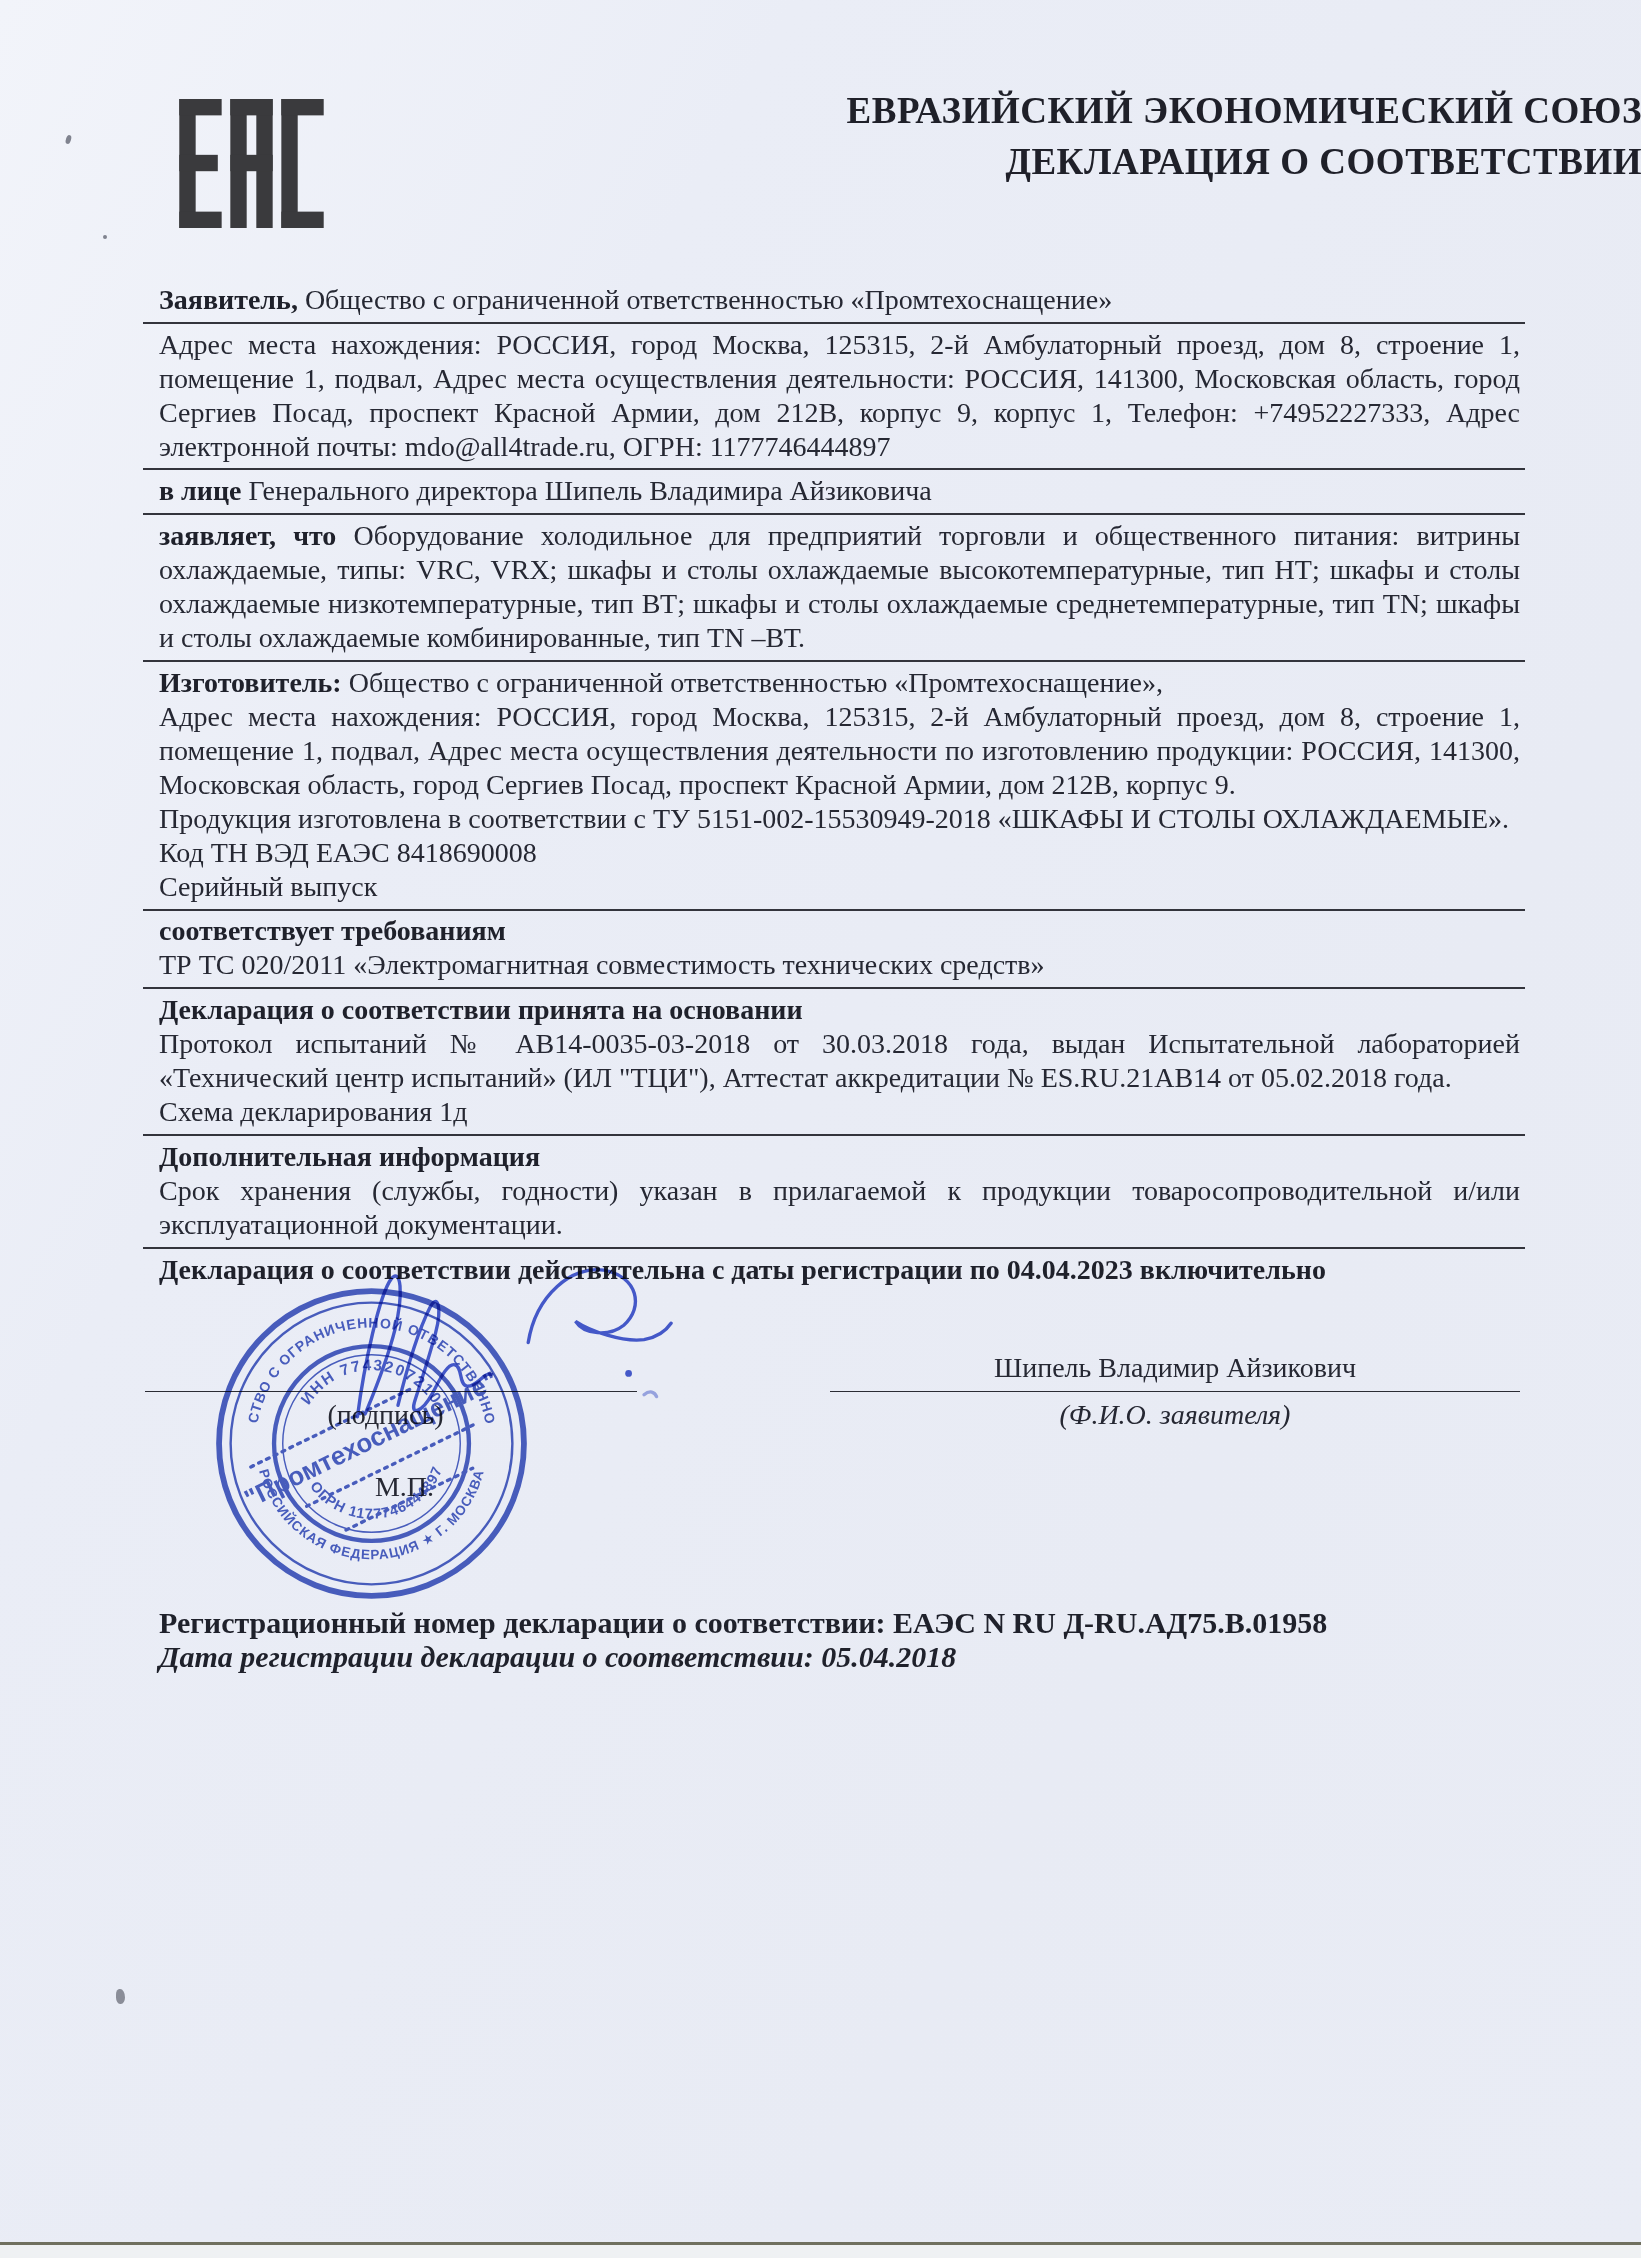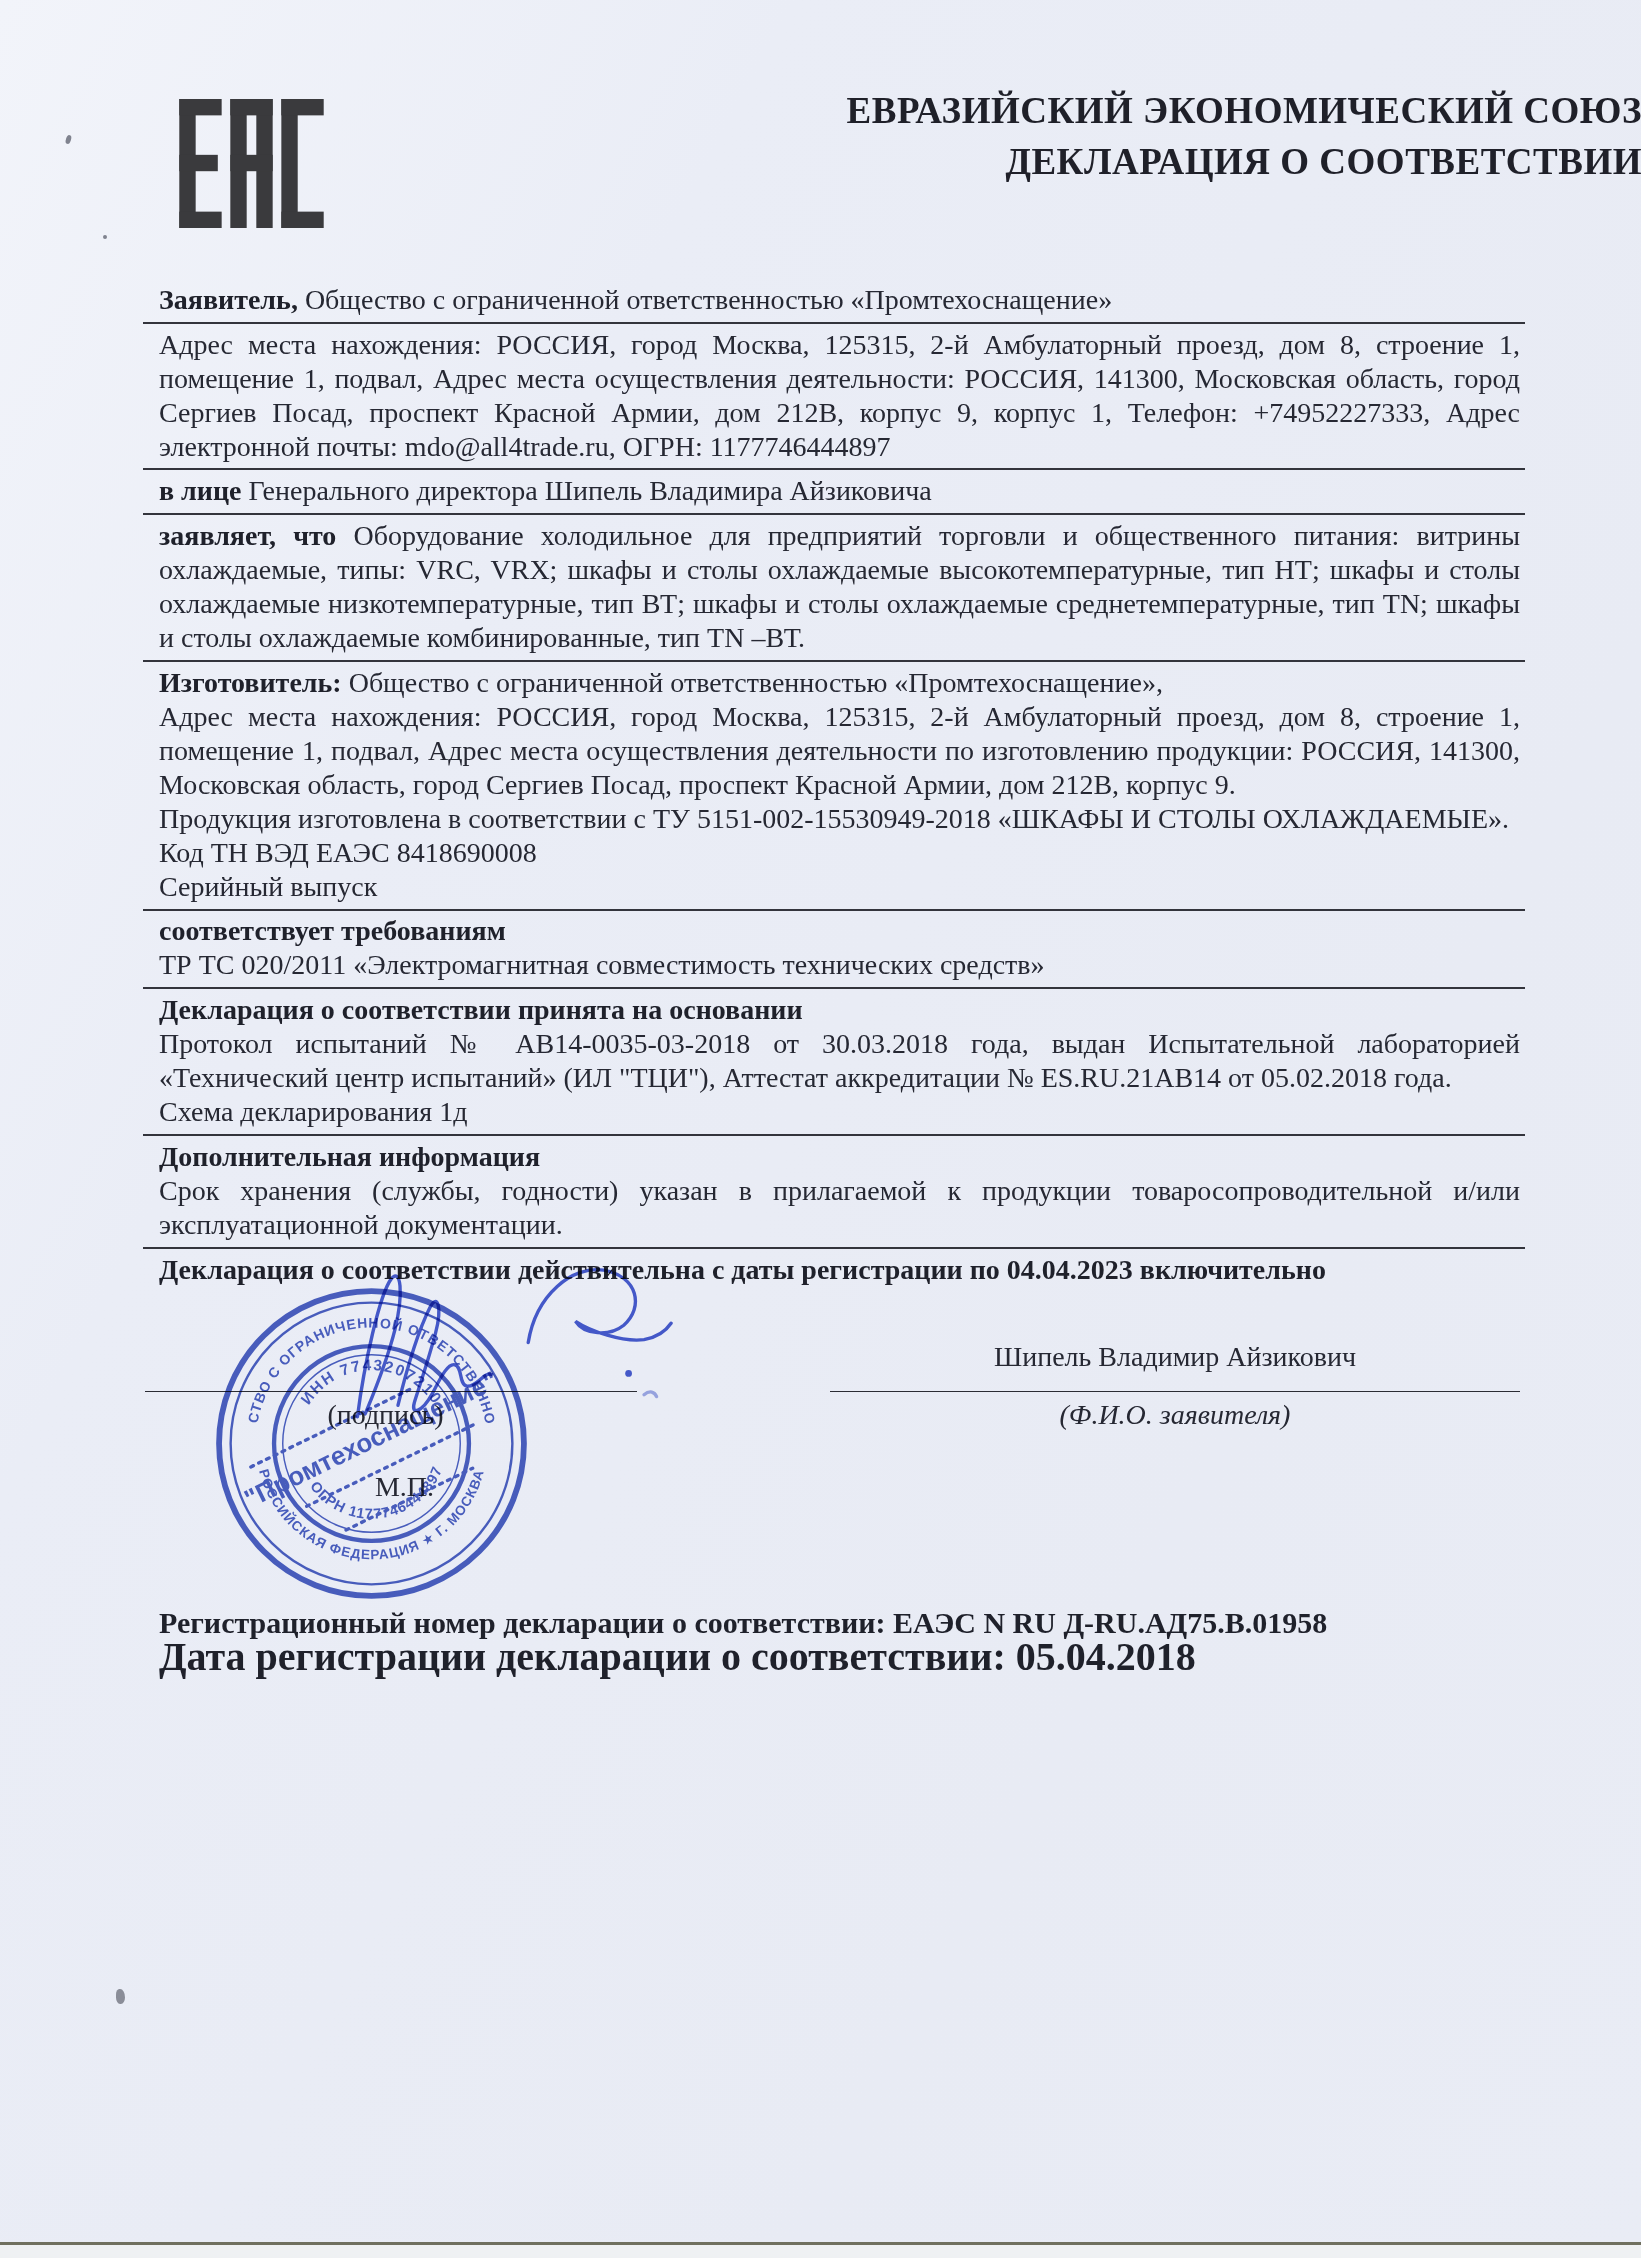--- a/index.html
+++ b/index.html
@@ -21,28 +21,28 @@
   .content{position:absolute;left:159px;top:283px;width:1361px;font-size:28px;line-height:34px;}
   .content p{margin:0;}
   .content .just{text-align:justify;-moz-text-align-last:left;text-align-last:left;}
   .rule{height:0;border-top:2.9px solid #33343c;margin:4.8px 0 3.9px -16.4px;width:calc(100% + 21px);}
   b{color:#1f212b;}
   
   .sig-area{position:relative;height:319px;}
   .sig-line-left{position:absolute;left:-14.5px;top:104px;width:492px;border-top:1.9px solid #2b2c34;}
   .sig-caption-left{position:absolute;left:130px;top:111px;width:193px;text-align:center;}
   .mp{position:absolute;left:188px;top:176px;width:87px;text-align:right;margin-top:7px;}
-  .fio-name{position:absolute;left:671px;top:53px;width:690px;text-align:center;}
+  .fio-name{position:absolute;left:671px;top:64px;width:690px;text-align:center;}
   .sig-line-right{position:absolute;left:671px;top:104px;width:690px;border-top:1.9px solid #2b2c34;}
   .fio-caption{position:absolute;left:671px;top:111px;width:690px;text-align:center;font-style:italic;}
   .stamp{position:absolute;left:34px;top:-22px;width:357px;height:357px;opacity:.9;mix-blend-mode:multiply;}
   .autograph{position:absolute;left:145px;top:-39px;width:406px;height:193px;mix-blend-mode:multiply;}
   
   .regnum{font-weight:bold;font-size:30px;margin-top:21px;color:#1f212b;}
-  .regdate{font-weight:bold;font-size:40px;margin-top:39px;color:#1f212b;}
+  .regdate{font-weight:bold;font-size:30px;margin-top:39px;color:#1f212b;font-style:italic;}
   
   .scan-edge-line{position:absolute;left:0;top:2242px;width:1641px;height:2.9px;background:#70705f;}
   .scan-edge-below{position:absolute;left:0;top:2245px;width:1641px;height:13.5px;background:#eff1f3;}
   .speck{position:absolute;background:#80838f;border-radius:50%;}
   .speck.s1{left:66px;top:135px;width:4.8px;height:8.7px;transform:rotate(18deg);}
   .speck.s2{left:103px;top:235px;width:3.9px;height:3.9px;}
   .speck.s3{left:116px;top:1989px;width:8.7px;height:14.5px;background:#8a8d98;border-radius:40% 60% 50% 50%;}
   .stamp-text{font-family:"Liberation Sans","DejaVu Sans",sans-serif;font-weight:bold;}
 </style>
 </head>

